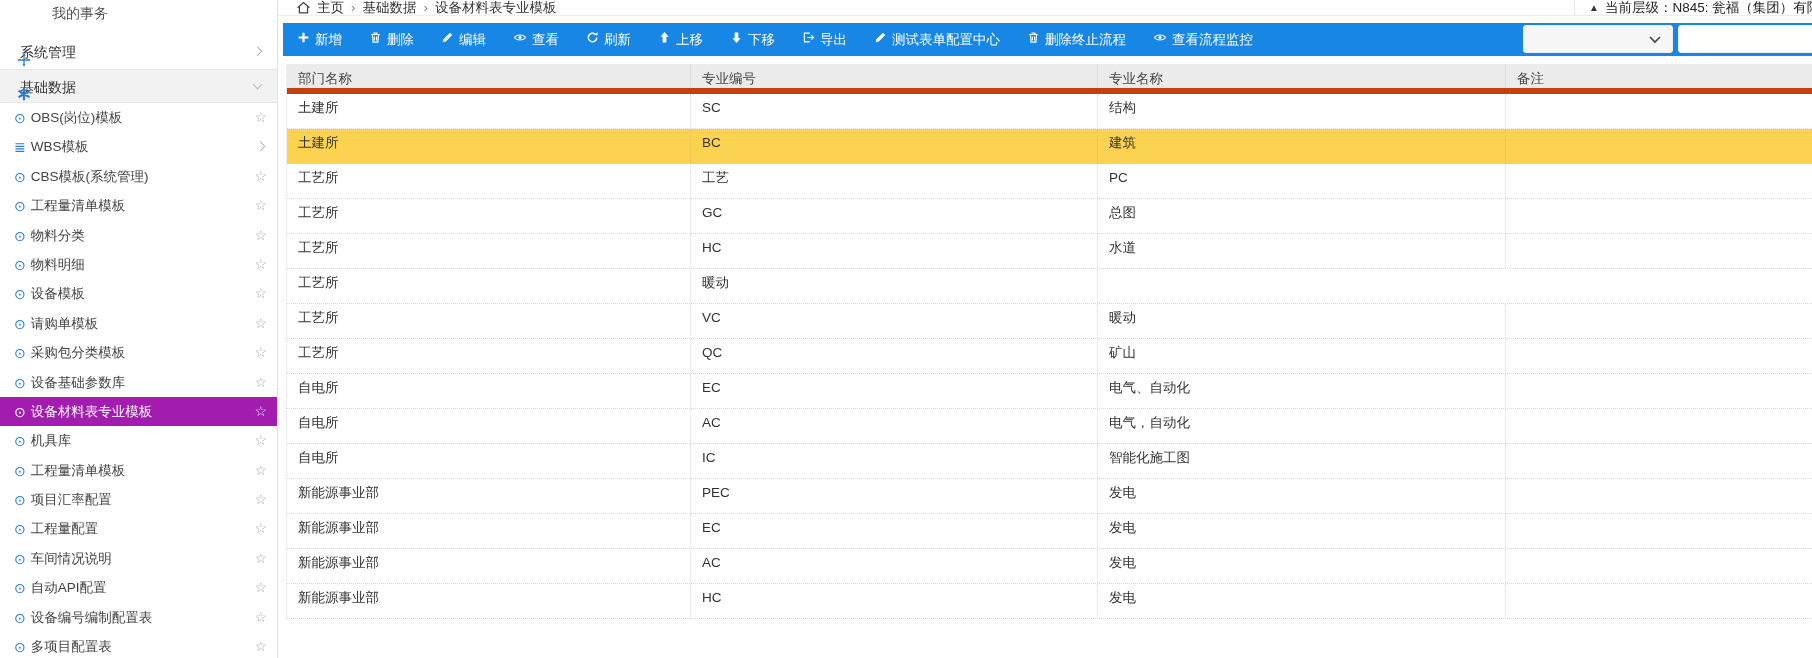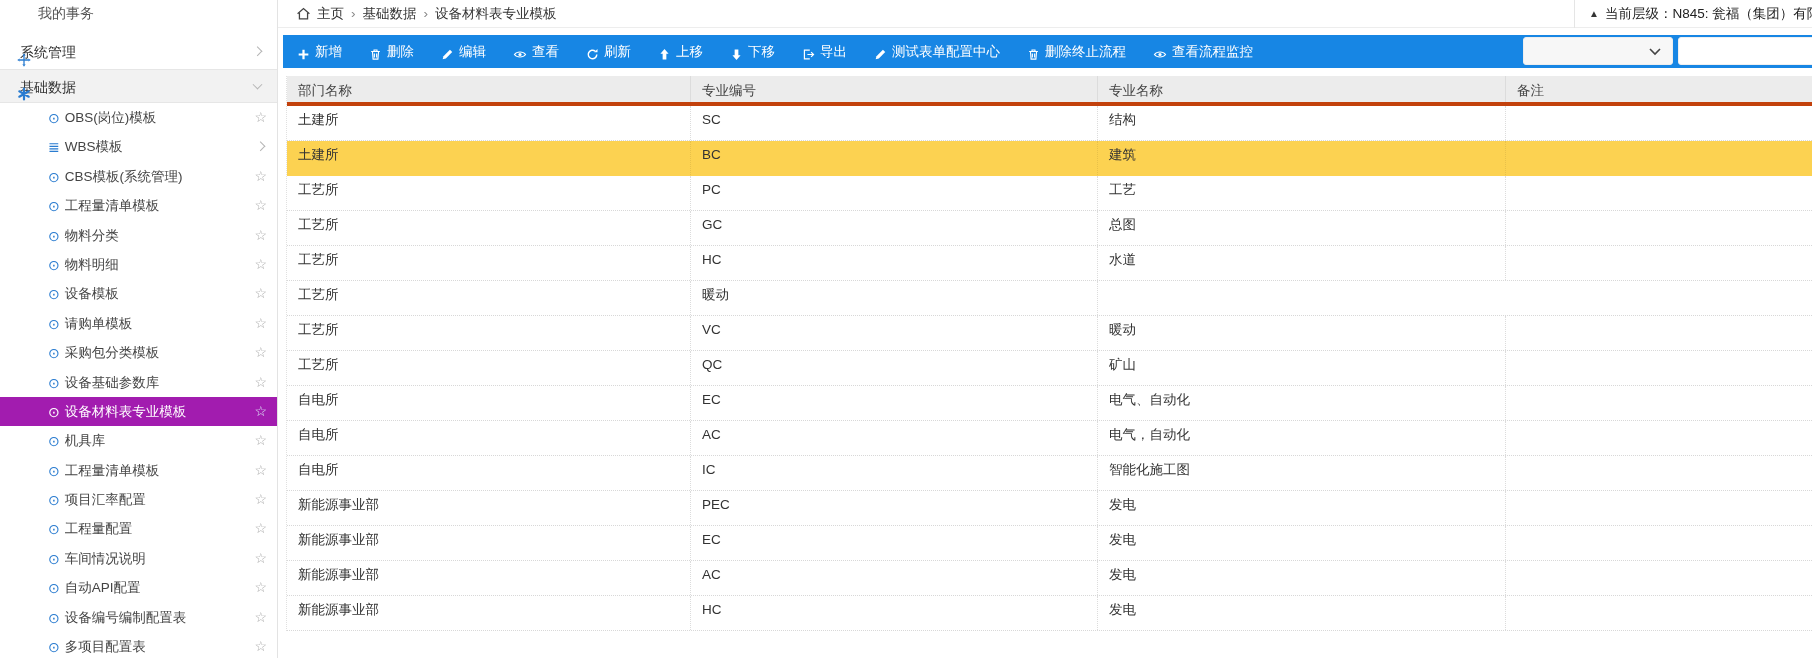--- a/index.html
+++ b/index.html
@@ -3,71 +3,71 @@
 <meta charset="utf-8">
 <style>
   * { margin:0; padding:0; box-sizing:border-box; }
   html,body { width:1812px; height:658px; overflow:hidden; background:#fff;
     font-family:"Liberation Sans", sans-serif; color:#333; }
   .app { display:flex; width:1812px; height:658px; }
 
   
   .sidebar { width:278px; min-width:278px; height:658px; background:#fff;
     border-right:1px solid #e3e3e3; overflow:hidden; position:relative; }
-  .side-plain { height:27px; line-height:27px; padding-left:38px; color:#555; font-size:14px; }
+  .side-plain { height:27px; line-height:27px; padding-left:52px; color:#555; font-size:14px; }
   .side-group { height:34px; line-height:34px; position:relative; padding-left:20px;
     font-size:14px; color:#333; cursor:pointer; }
   .side-group.first { margin-top:8px; }
   .side-group.open { background:#f2f2f2; border-top:1px solid #e6e6e6; border-bottom:1px solid #e6e6e6; }
   .side-group .g-icon { position:absolute; left:17px; top:50%; transform:translateY(-50%); width:14px; height:14px; }
   .chev { display:inline-block; width:7px; height:7px; border-right:1.6px solid #b5b5b5;
     border-bottom:1.6px solid #b5b5b5; position:absolute; right:16px; top:50%; }
   .chev.right { transform:translateY(-60%) rotate(-45deg); }
   .chev.down  { transform:translateY(-70%) rotate(45deg); }
   .side-sub { }
-  .sub-item { height:29.4px; line-height:29.4px; position:relative; padding-left:48px;
+  .sub-item { height:29.4px; line-height:29.4px; position:relative; padding-left:14px;
     font-size:13.5px; color:#444; cursor:pointer; white-space:nowrap; }
   .sub-item .s-icon { color:#2a7cd0; font-size:14px; margin-right:5px; vertical-align:-1px; }
   .sub-item .star { position:absolute; right:10px; top:0; color:#aaa; font-size:14px; }
   .sub-item.selected { background:#a21caf; color:#fff; }
   .sub-item.selected .s-icon { color:#fff; }
   .sub-item.selected .star { color:#dce9f7; }
   .sub-item .chev { right:13px; }
 
   
   .main { flex:1; position:relative; overflow:hidden; }
 
-  .crumbbar { height:28px; border-bottom:1px solid #ededed; display:flex;
+  .crumbbar { height:16px; border-bottom:1px solid #ededed; display:flex;
     align-items:center; padding-left:18px; font-size:13.5px; background:#fff; }
   .crumbbar .home { width:15px; height:15px; margin-right:6px; }
   .crumb { color:#333; cursor:pointer; }
   .crumb-sep { color:#888; margin:0 7px; }
   .level-right { margin-left:auto; border-left:1px solid #e5e5e5; height:30px;
     display:flex; align-items:center; padding-left:14px; white-space:nowrap;
     overflow:hidden; flex:0 0 238px; font-size:13.5px; color:#222; }
   .level-right .tri { font-size:10px; margin-right:6px; color:#333; }
 
   .toolbar { position:relative; height:48px; background:#fff; }
   .bluebar { position:absolute; left:5px; right:0; top:7px; height:33px; background:#1786e4;
     display:flex; align-items:center; padding-left:14px; }
-  .tbtn { display:flex; align-items:flex-end; gap:5px; background:none; border:none;
+  .tbtn { display:flex; align-items:flex-start; gap:5px; background:none; border:none;
     color:#fff; font-size:13.5px; margin-right:27px; cursor:pointer;
     font-family:"Liberation Sans", sans-serif; white-space:nowrap; }
   .tbtn svg { display:block; }
   .tool-select { position:absolute; left:1245px; top:9px; width:150px; height:28px;
     background:#f7f7f7; border:1px solid #eee; border-radius:3px; cursor:pointer; }
   .tool-select svg { position:absolute; right:11px; top:10px; }
   .tool-input { position:absolute; left:1400px; top:9px; width:180px; height:28px;
     background:#fff; border:1px solid #f0f0f0; border-radius:3px; padding:0 8px;
     font-size:13px; font-family:"Liberation Sans", sans-serif; }
 
   
   .grid { margin-left:8px; }
   .thead { display:grid; grid-template-columns:404px 407px 408px 1fr; height:30px;
-    background:#ececec; border-bottom:4px solid #c2410c; }
+    background:#ececec; border-bottom:6px solid #c2410c; }
   .th { line-height:30px; padding-left:11px; font-size:13.5px; color:#444;
     border-right:1px solid #dcdcdc; overflow:hidden; white-space:nowrap; }
   .th:last-child { border-right:none; }
   .trow { display:grid; grid-template-columns:404px 407px 408px 1fr; height:35px;
     border-bottom:1px dotted #d8d8d8; background:#fff; cursor:pointer; }
   .td { line-height:28px; padding-left:11px; font-size:13.5px; color:#333;
     border-right:1px dotted #dcdcdc; overflow:hidden; white-space:nowrap; }
   .td:last-child { border-right:none; }
   .trow.selected { background:#fcd251; border-bottom:1px solid #fcd251; }
   .trow.selected .td { border-right-color:rgba(0,0,0,0.08); }
@@ -258,22 +258,22 @@
             <div class="td"></div>
           </div>
           <div class="trow selected">
             <div class="td">土建所</div>
             <div class="td">BC</div>
             <div class="td">建筑</div>
             <div class="td"></div>
           </div>
           <div class="trow">
             <div class="td">工艺所</div>
+            <div class="td">工艺</div>
             <div class="td">PC</div>
-            <div class="td">工艺</div>
             <div class="td"></div>
           </div>
           <div class="trow">
             <div class="td">工艺所</div>
             <div class="td">GC</div>
             <div class="td">总图</div>
             <div class="td"></div>
           </div>
           <div class="trow">
             <div class="td">工艺所</div>

